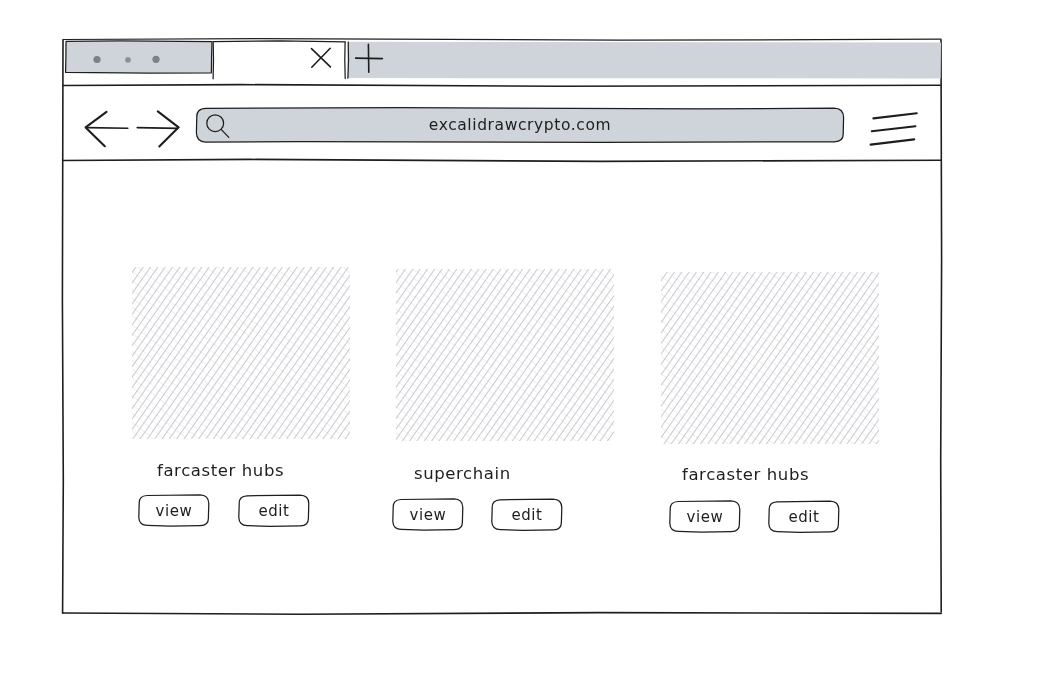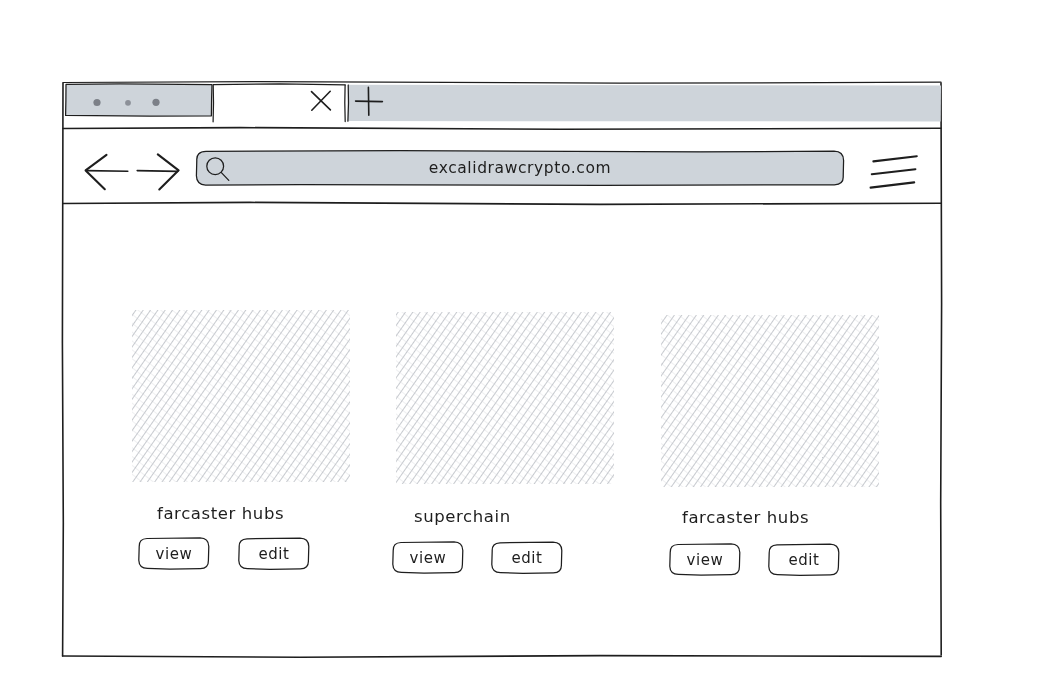--- a/index.html
+++ b/index.html
@@ -3,21 +3,21 @@
 <meta charset="utf-8">
 <style>
   html,body{margin:0;padding:0;}
   body{
     width:1048px;height:693px;
     background:#ffffff;
     font-family:"DejaVu Sans", sans-serif;
     overflow:hidden;
     position:relative;
   }
-  .stage{position:absolute;inset:0;margin-top:43px;}
+  .stage{position:absolute;inset:0;}
   svg.sketch{position:absolute;top:0;left:0;width:1048px;height:693px;overflow:visible;}
   .hand{
     font-family:"DejaVu Sans", sans-serif;
     font-weight:400;
     letter-spacing:.6px;
     fill:#1e1e1e;
   }
   .ink{fill:none;stroke:#1e1e1e;stroke-linecap:round;stroke-linejoin:round;}
   .ink-thin{stroke-width:1.25;}
   .ink-med{stroke-width:1.6;}

